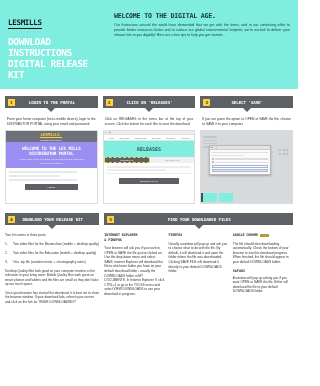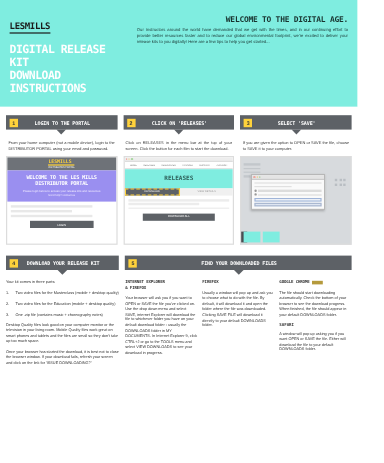--- a/index.html
+++ b/index.html
@@ -42,21 +42,20 @@
   }
   .hdr-right { flex: 1 1 auto; padding-top: 5px; }
   .hdr-welcome {
     font-family: "DejaVu Sans Mono", monospace;
     font-weight: bold;
     font-size: 6.6px;
     color: #18332f;
     letter-spacing: -0.2px;
     margin-bottom: 3px;
     text-transform: uppercase;
-    text-align: right;
   }
   .hdr-body {
     font-size: 3.5px;
     line-height: 5.2px;
     color: #1d3c38;
     text-align: justify;
   }
   .hdr-body p { margin-bottom: 2.5px; }
 
   
@@ -202,22 +201,22 @@
 </style>
 </head>
 <body>
 
 <div id="page">
 
   <div class="header">
     <div class="hdr-left">
       <div class="logo">LESMILLS</div>
       <div class="hdr-title">
+        <div>DOWNLOAD INSTRUCTIONS</div>
         <div>DIGITAL RELEASE KIT</div>
-        <div>DOWNLOAD INSTRUCTIONS</div>
       </div>
     </div>
     <div class="hdr-right">
       <div class="hdr-welcome">WELCOME TO THE DIGITAL AGE.</div>
       <div class="hdr-body">
         <p>Our Instructors around the world have demanded that we get with the times, and in our continuing effort to provide better resources faster and to reduce our global environmental footprint, we're excited to deliver your release kits to you digitally! Here are a few tips to help you get started...</p>
       </div>
     </div>
   </div>
 

